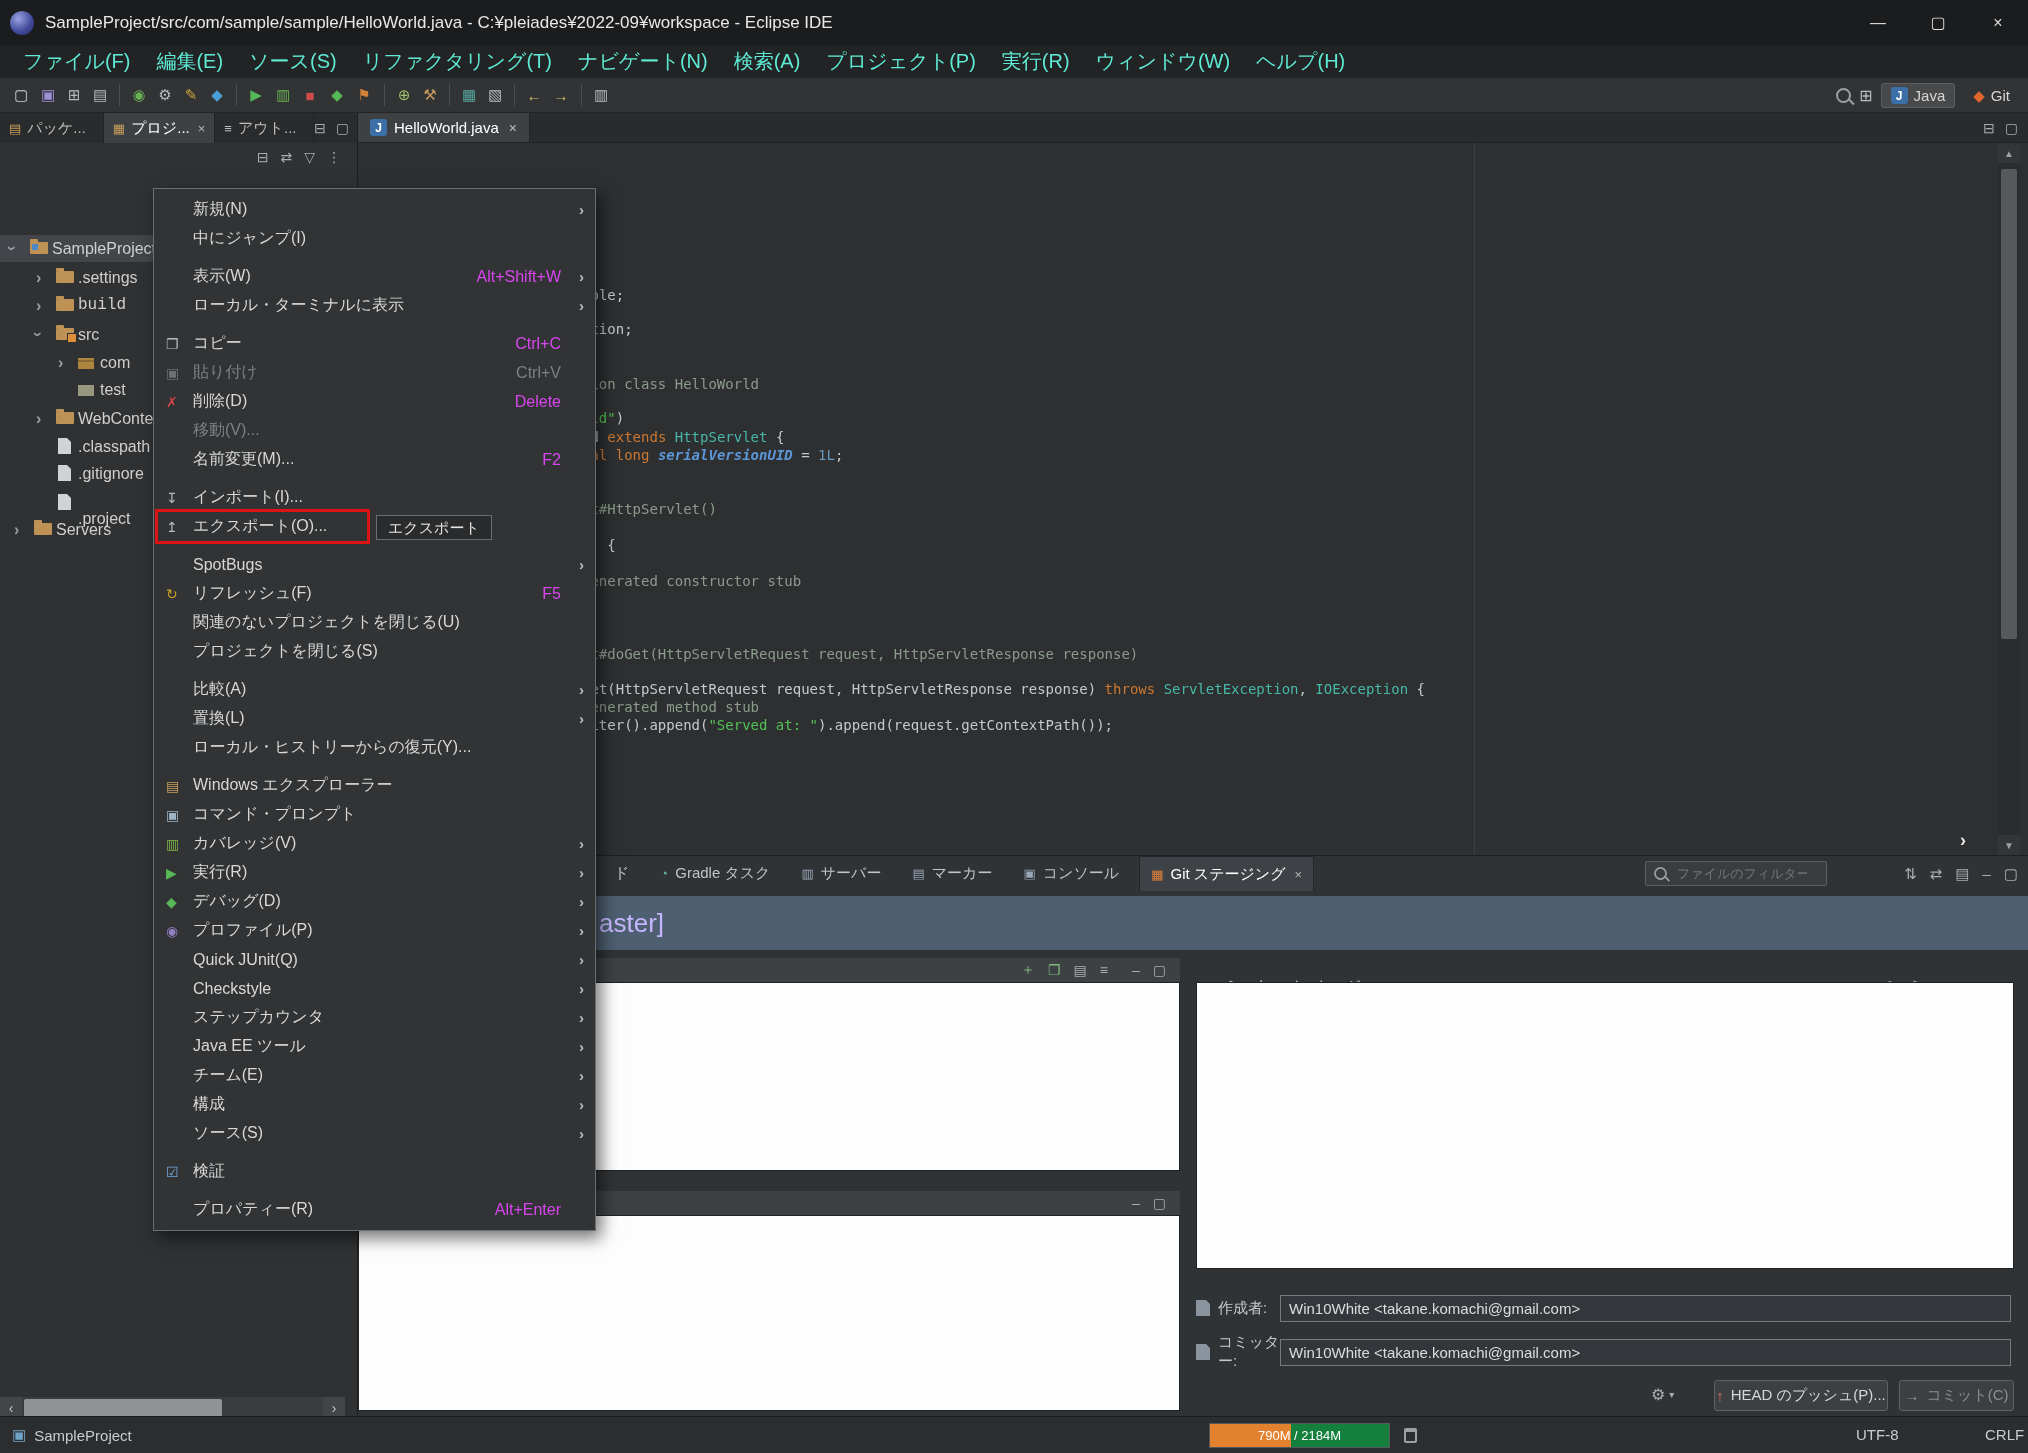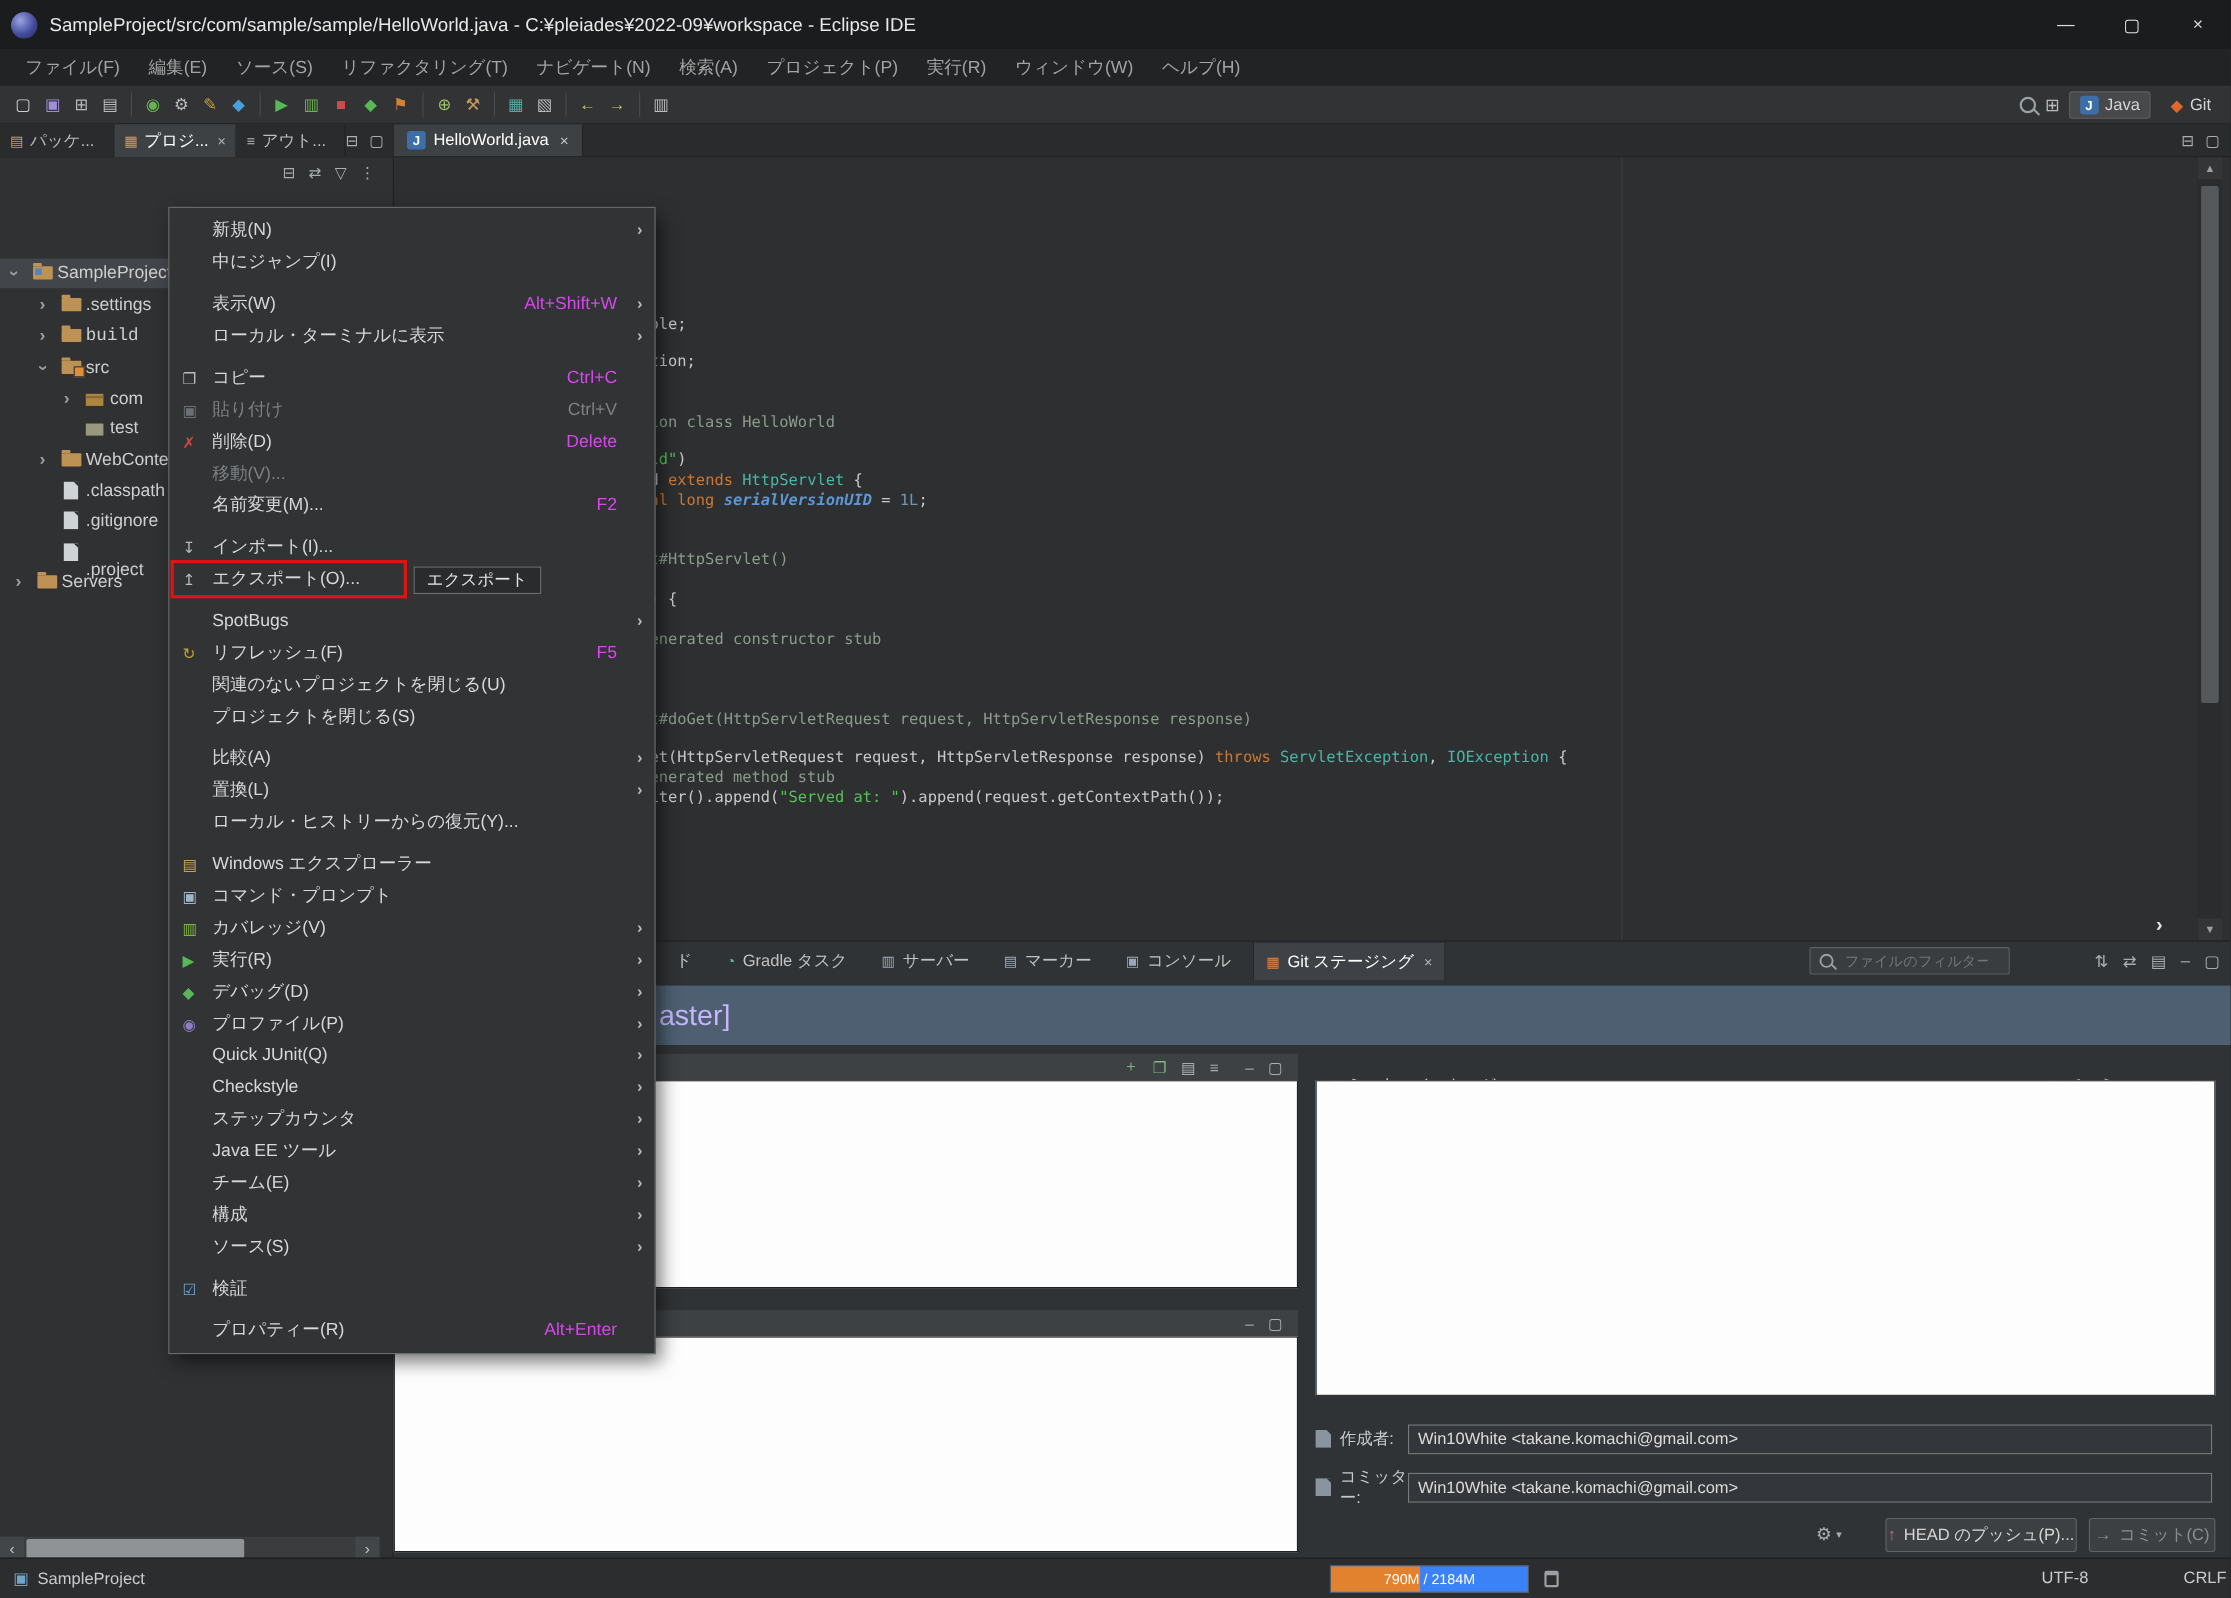--- a/index.html
+++ b/index.html
@@ -10,21 +10,21 @@
   
   .titlebar{left:0;top:0;width:2028px;height:45px;background:#1b1c1d;display:flex;align-items:center;}
   .ec-logo{width:24px;height:24px;border-radius:50%;margin:0 11px 0 10px;
            background:radial-gradient(circle at 35% 32%, #9aa3e0, #454e9e 55%, #262c66 95%);}
   .title-text{font-size:17px;color:#e8e8e8;white-space:nowrap;}
   .win-controls{position:absolute;right:0;top:0;height:45px;display:flex;}
   .win-btn{width:60px;height:45px;display:flex;align-items:center;justify-content:center;color:#dcdcdc;font-size:16px;}
 
   
   .menubar{left:0;top:45px;width:2028px;height:33px;background:#222324;display:flex;align-items:center;padding-left:10px;box-sizing:border-box;}
-  .menu-item{padding:0 13px;height:33px;line-height:33px;font-size:16px;color:#a3a3a3;white-space:nowrap;}
+  .menu-item{padding:0 13px;height:33px;line-height:33px;font-size:20px;color:#5eead4;white-space:nowrap;}
 
   
   .toolbar{left:0;top:78px;width:2028px;height:35px;background:#313335;border-bottom:1px solid #232425;
            display:flex;align-items:center;padding-left:8px;box-sizing:border-box;}
   .tb-icon{display:flex;align-items:center;margin:0 2px;}
   .tb-glyph{width:22px;height:22px;display:flex;align-items:center;justify-content:center;font-size:15px;}
   .tb-caret{font-size:9px;color:#97999b;margin-left:1px;}
   .tb-sep{width:1px;height:22px;background:#4a4c4e;margin:0 6px;}
   .toolbar-right{position:absolute;right:8px;top:78px;height:35px;display:flex;align-items:center;gap:8px;}
   .mag{width:11px;height:11px;border:2px solid #9aa0a4;border-radius:50%;position:relative;}
@@ -118,21 +118,21 @@
   .push-btn{left:518px;width:174px;}
   .commit-btn{left:703px;width:115px;color:#8a8e91;}
   .push-icon{color:#d2695c;font-weight:bold;}
   .commit-icon{color:#8e9295;}
 
   
   .statusbar{left:0;top:1416px;width:2028px;height:37px;background:#2b2d2e;border-top:1px solid #1b1c1d;box-sizing:border-box;
              display:flex;align-items:center;font-size:15px;color:#c9cbcd;}
   .sb-left{display:flex;align-items:center;gap:8px;margin-left:12px;}
   .sb-proj-icon{color:#6fa4c8;font-size:15px;}
-  .heap{position:absolute;left:1209px;top:6px;width:181px;height:25px;background:#3b82f6;border:1px solid #55585a;box-sizing:border-box;}
+  .heap{position:absolute;left:1209px;top:6px;width:181px;height:25px;background:#15803d;border:1px solid #55585a;box-sizing:border-box;}
   .heap-fill{position:absolute;left:0;top:0;bottom:0;background:#e2812e;}
   .heap-text{position:absolute;left:0;top:0;width:100%;height:100%;display:flex;align-items:center;justify-content:center;
              font-size:13px;color:#ffffff;}
   .trash{position:absolute;left:1404px;top:11px;width:13px;height:15px;border:2px solid #9aa0a4;border-top:4px solid #9aa0a4;border-radius:2px;box-sizing:border-box;}
   .sb-enc{position:absolute;left:1856px;top:0;height:36px;line-height:36px;}
   .sb-eol{position:absolute;left:1985px;top:0;height:36px;line-height:36px;}
 
   
   .cmenu{left:153px;top:188px;width:443px;background:#313335;border:1px solid #6a6e71;box-shadow:5px 7px 16px rgba(0,0,0,.55);
          padding:6px 0;z-index:100;box-sizing:border-box;}

